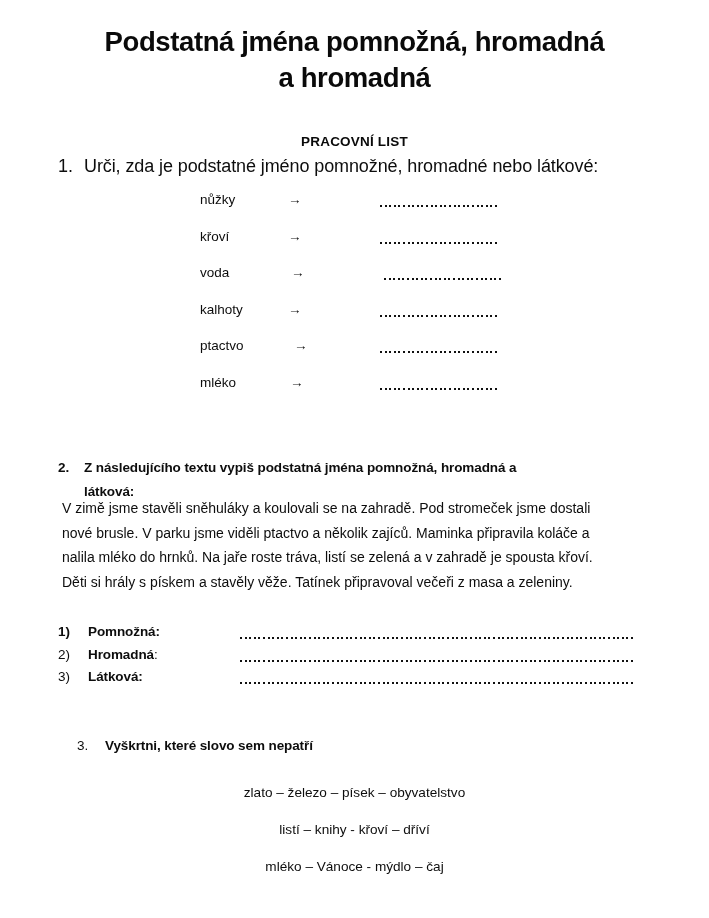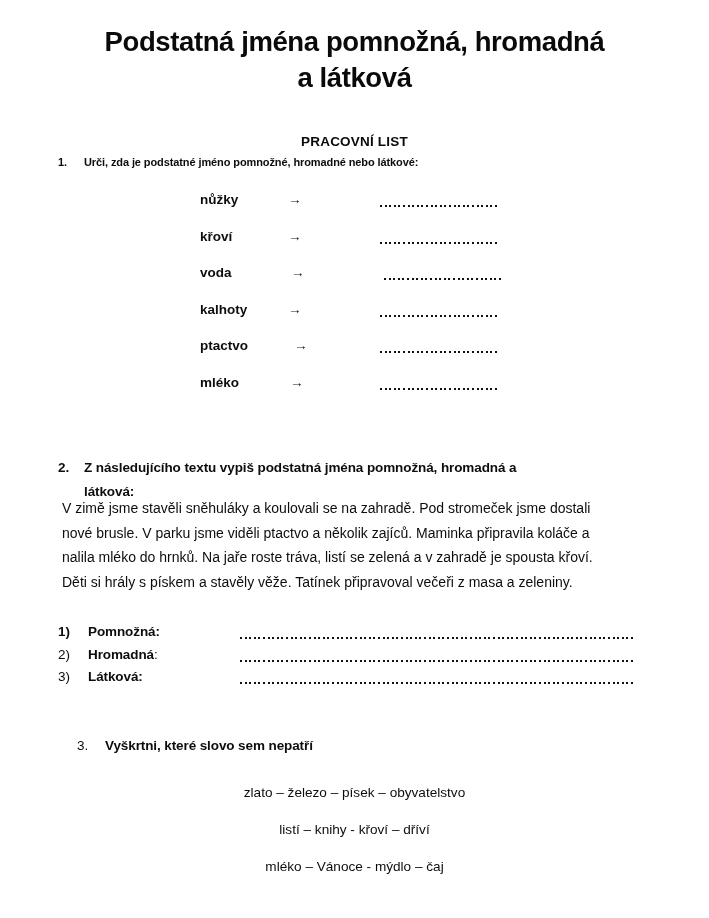--- a/index.html
+++ b/index.html
@@ -49,38 +49,37 @@
     font-stretch: condensed;
     color: #0a0a0a;
     margin-top: 16px;
   }
 
   
   .ex1-head {
     position: absolute;
     top: 156px;
     left: 58px;
-    font-size: 11px;
-    font-weight: 700;
+    font-size: 18px;
+    font-weight: 400;
     letter-spacing: -0.1px;
     font-stretch: condensed;
     white-space: nowrap;
   }
   .ex1-head .num { display: inline-block; width: 26px; }
 
   .wordrows {
     position: absolute;
     top: 192px;
     left: 0;
     width: 709px;
   }
   .wordrow {
     position: relative;
     height: 36.5px;
-    font-weight: bold;
   }
   .wordrow .word {
     position: absolute;
     left: 200px;
     top: 0;
     font-size: 13.5px;
     line-height: 16px;
     white-space: nowrap;
   }
   .wordrow .arrow {
@@ -205,21 +204,21 @@
     padding-left: 0;
   }
 </style>
 </head>
 <body>
 
 <div class="page">
 
   <div class="title">
     <div>Podstatná jména pomnožná, hromadná</div>
-    <div>a látková</div>
+    <div>a hromadná</div>
   </div>
 
   <div class="subtitle">PRACOVNÍ LIST</div>
 
   <div class="ex1-head">
     <span class="num">1.</span><span>Urči, zda je podstatné jméno pomnožné, hromadné nebo látkové:</span>
   </div>
 
   <div class="wordrows">
 

